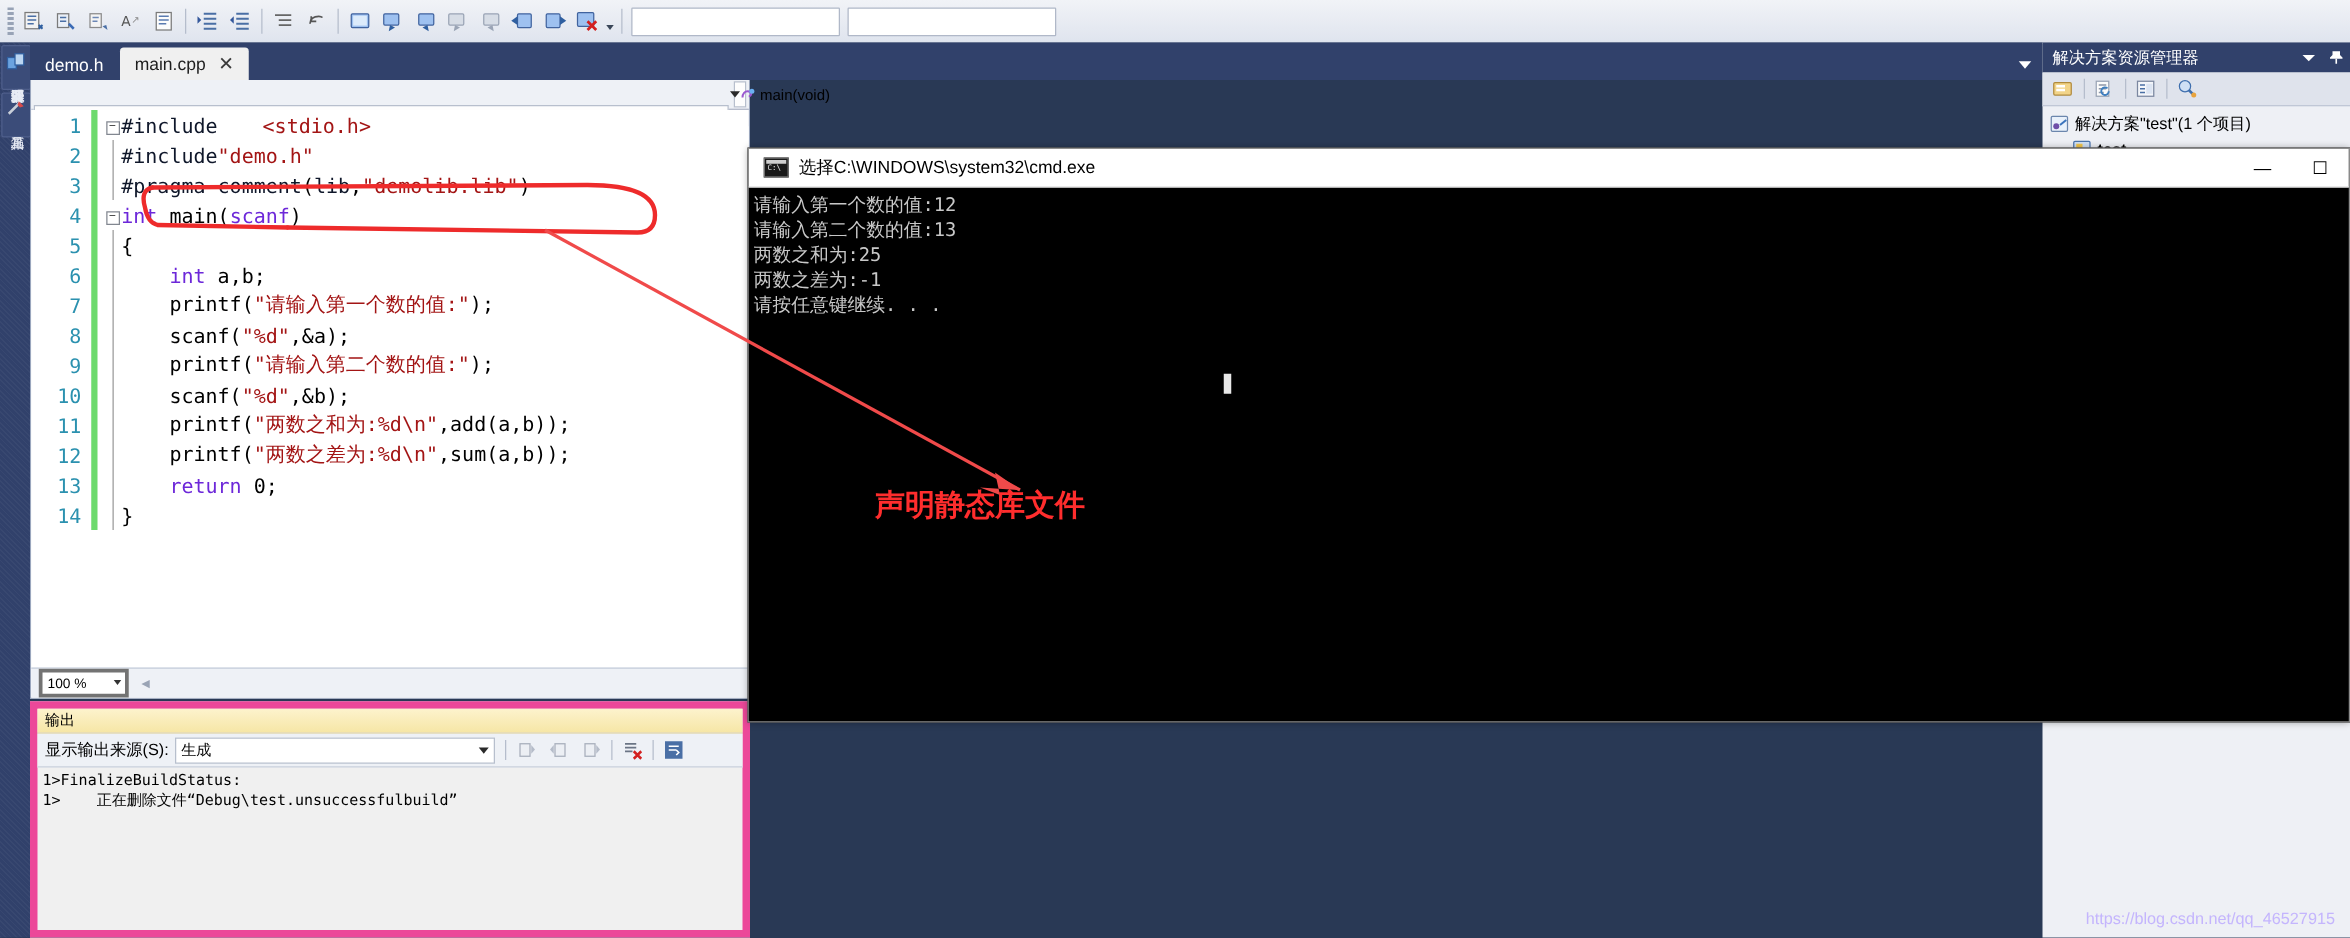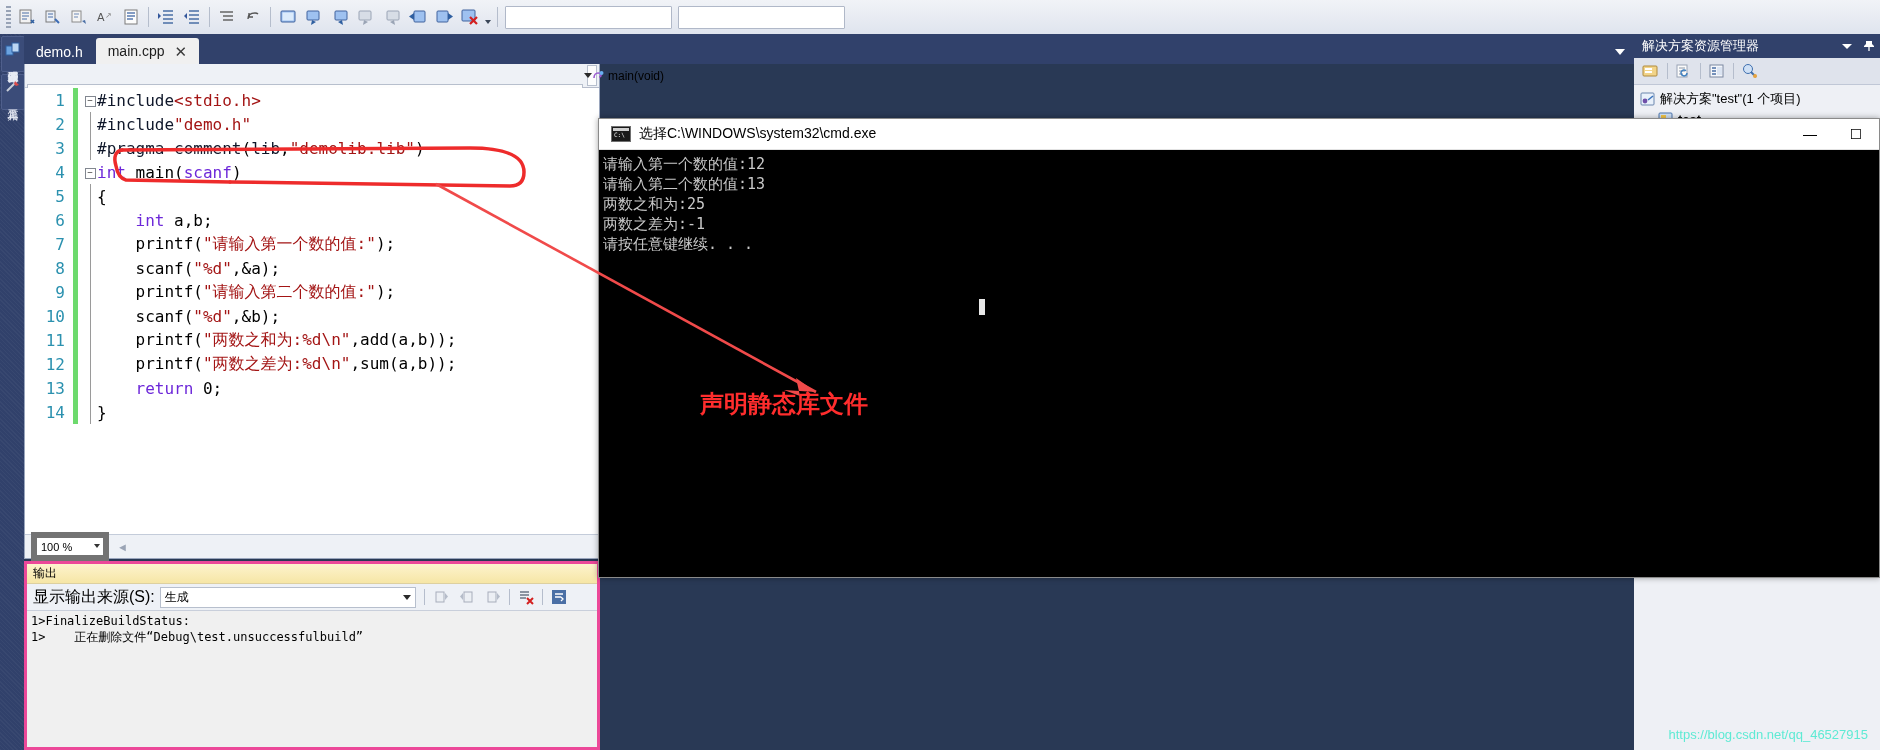--- a/index.html
+++ b/index.html
@@ -90,51 +90,51 @@
   }
   .gl{width:12px;height:24px;position:relative;}
   .gl.changed:before{content:"";position:absolute;left:2px;top:0;width:5px;height:24px;background:#6dda6d;}
   .fold{width:14px;text-align:center;color:#606060;font-size:11px;}
   .fold .box{display:inline-block;width:9px;height:9px;border:1px solid #828790;line-height:7px;font-size:9px;color:#444;background:#fff;}
   .fold .bar{display:inline-block;width:1px;height:24px;background:#9a9a9a;vertical-align:top;}
   .ctext{white-space:pre;color:#000000;}
   .kw{color:#6d28d9;}
   .pp{color:#0f172a;}
   .str{color:#a31515;}
-  .ang{color:#a31515;}
+  .ang{color:#a31515;margin-left:36px;}
   #zoombar{
     position:absolute;left:0;bottom:0;width:576px;height:24px;background:#eef1f6;
     border-top:1px solid #c4ccda;display:flex;align-items:center;box-sizing:border-box;
   }
   .zoom-combo{
-    width:62px;height:17px;margin-left:6px;border:6px solid #737373;background:#fff;
+    width:62px;height:17px;margin-left:6px;border:3px solid #737373;background:#fff;
     font-size:11px;display:flex;align-items:center;padding-left:4px;position:relative;
   }
   .zoom-combo .arrow{position:absolute;right:3px;top:6px;border-left:3px solid transparent;
      border-right:3px solid transparent;border-top:4px solid #333;}
   
   #vscroll{
     position:absolute;right:0;top:23px;width:16px;height:14px;
     background:linear-gradient(#f3f4f7,#d8dce5);border:1px solid #b6bccb;box-sizing:border-box;
     display:flex;flex-direction:column;align-items:center;justify-content:center;
   }
   #vscroll i{display:block;border-left:4px solid transparent;border-right:4px solid transparent;}
   #vscroll .up{border-bottom:4px solid #444;margin-bottom:1px;}
   #vscroll .dn{border-top:4px solid #444;}
   
   #outpane{
     position:absolute;left:24px;top:561px;width:576px;height:189px;
-    background:#f0f0f0;border:3px solid #ec4899;box-sizing:border-box;
+    background:#f0f0f0;border:6px solid #ec4899;box-sizing:border-box;
   }
   #out-title{
     height:19px;background:linear-gradient(#fdf3cd,#f6e6a6);
     border-bottom:1px solid #ddd0a0;display:flex;align-items:center;padding-left:6px;font-size:12px;
   }
   #out-toolbar{height:26px;display:flex;align-items:center;background:#eef1f6;border-bottom:1px solid #c9cfdb;}
-  #out-toolbar .lbl{font-size:16px;margin-left:6px;}
+  #out-toolbar .lbl{font-size:13px;margin-left:6px;}
   #out-src{
     width:250px;height:19px;margin-left:5px;border:1px solid #b7bfcd;background:#fff;
     font-size:12px;display:flex;align-items:center;padding-left:4px;position:relative;
   }
   #out-src .arrow{position:absolute;right:4px;top:7px;border-left:4px solid transparent;
      border-right:4px solid transparent;border-top:5px solid #2a2a2a;}
   #out-text{
     padding:2px 0 0 4px;font-family:"DejaVu Sans Mono","Liberation Mono",monospace;
     font-size:12px;color:#000;white-space:pre;line-height:16px;overflow:hidden;height:120px;
   }
@@ -183,21 +183,21 @@
   #con-caret{
     position:absolute;left:380px;top:180px;width:6px;height:16px;background:#e8e8e8;
   }
   
   #annot-svg{position:absolute;left:0;top:0;width:1880px;height:750px;pointer-events:none;}
   #annot-label{
     position:absolute;left:700px;top:388px;color:#ff2d2d;font-size:24px;
     font-family:"DejaVu Sans","Liberation Sans",sans-serif;font-weight:600;
   }
   #watermark{
-    position:absolute;right:12px;bottom:8px;color:#5eead4;font-size:13px;
+    position:absolute;right:12px;bottom:8px;color:#c4b5fd;font-size:13px;
   }
 </style>
 </head>
 <body>
 
 <div id="toolbar">
   <div class="tb-grip"></div>
 
   <div class="tb-btn">
     <svg class="ico" width="18" height="18" viewBox="0 0 18 18">

